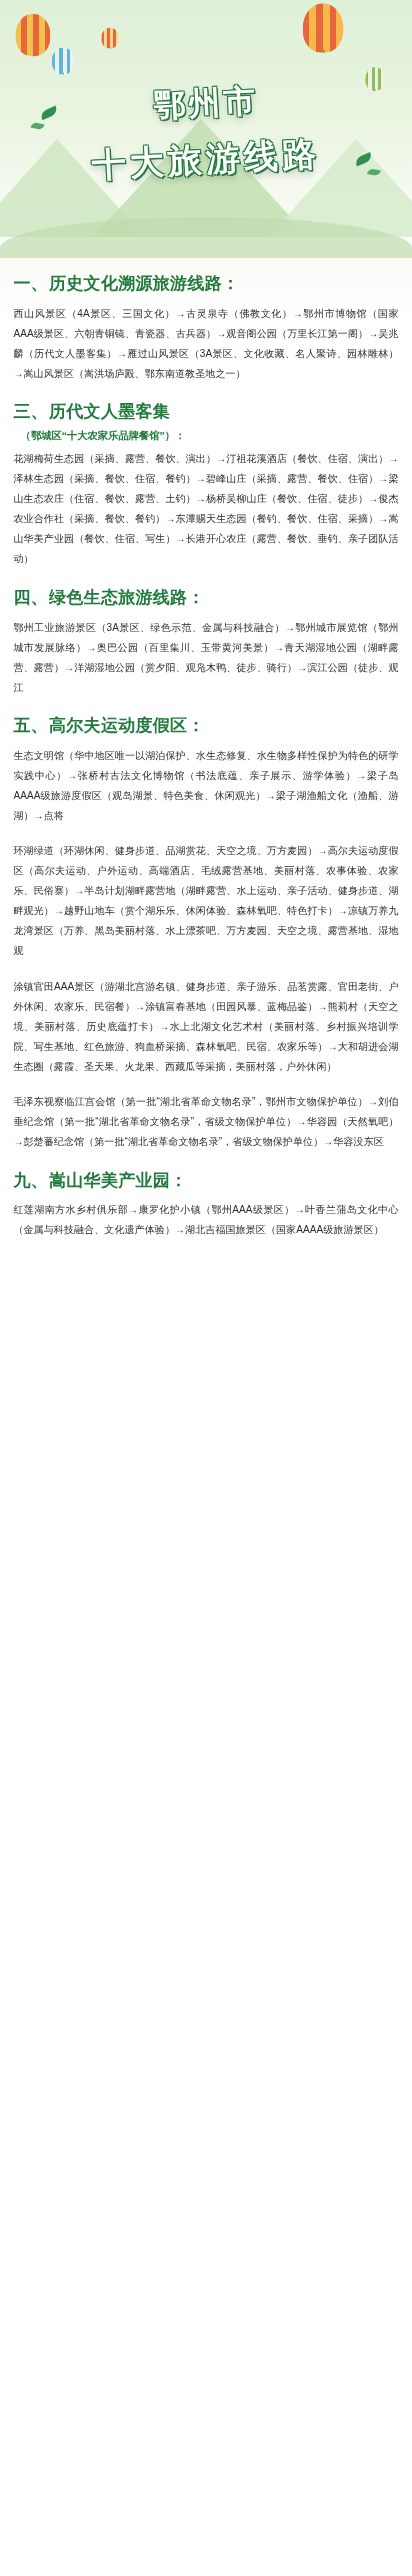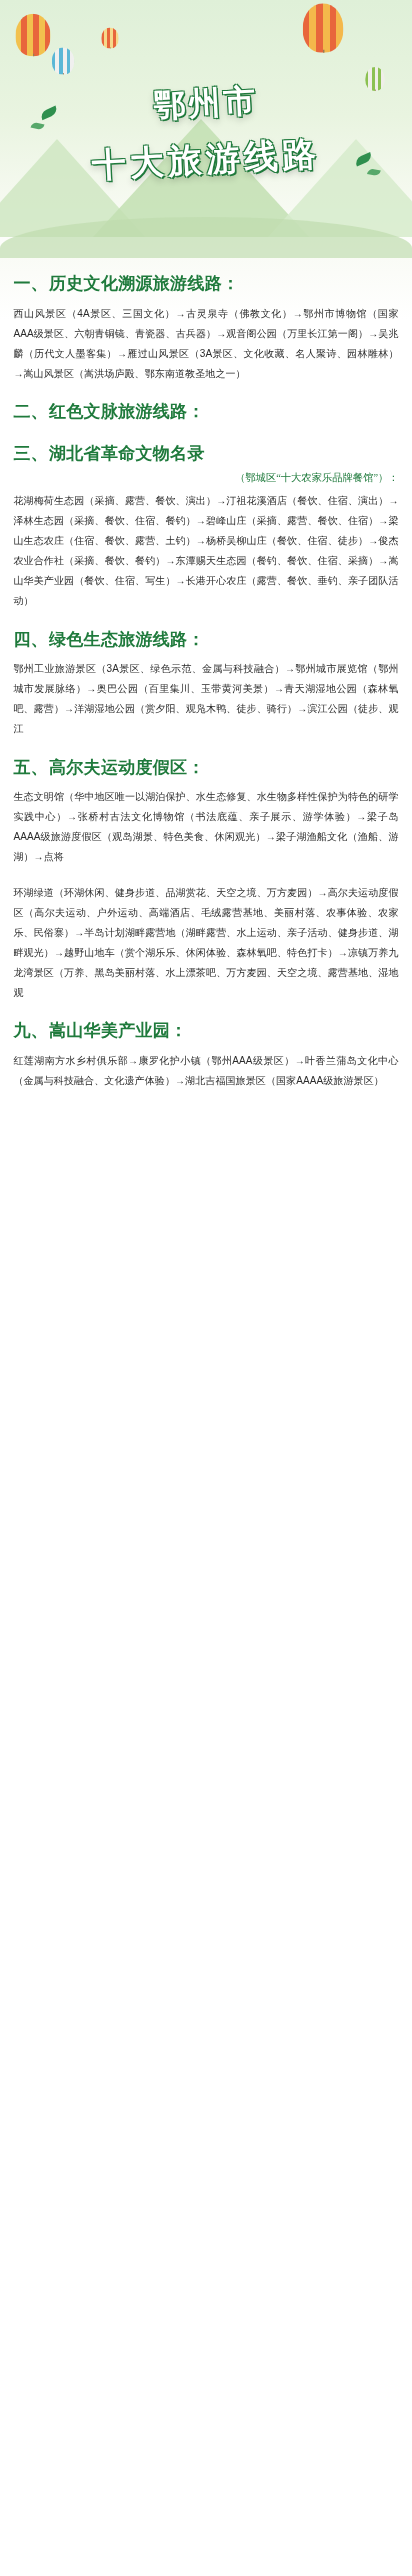--- a/index.html
+++ b/index.html
@@ -135,26 +135,25 @@
     font-weight: bold;
     font-size: 17px;
     color: #1f7a3c;
     line-height: 1.55;
     margin: 13.4px 0 6.2px 0;
     letter-spacing: 0.3px;
   }
   .sec-head .idx { margin-right: 1px; }
   .sec-sub {
     font-family: "Liberation Serif", serif;
-    font-weight: normal;
+    font-weight: bold;
     font-size: 10.3px;
     color: #1f7a3c;
     margin: -4.1px 0 6.2px 7.2px;
     line-height: 1.5;
-    text-align: right;
   }
   .body-text {
     font-size: 10px;
     line-height: 2.0;
     color: #2b2b2b;
     text-align: justify;
     letter-spacing: 0.1px;
   }
   .route-line { display: block; }
   .footer-space { height: 20.6px; }
@@ -207,63 +206,66 @@
     <div class="section">
       <div class="sec-head">
         <span class="idx">一、</span><span>历史文化溯源旅游线路：</span>
       </div>
       <div class="body-text">
         <span class="route-line">西山风景区（4A景区、三国文化）→古灵泉寺（佛教文化）→鄂州市博物馆（国家AAA级景区、六朝青铜镜、青瓷器、古兵器）→观音阁公园（万里长江第一阁）→吴兆麟（历代文人墨客集）→雁过山风景区（3A景区、文化收藏、名人聚诗、园林雕林）→嵩山风景区（嵩洪场庐殿、鄂东南道教圣地之一）</span>
       </div>
     </div>
 
     <div class="section">
-      <div class="sec-head">
-        <span class="idx">二、</span><span>红色文脉旅游线路：</span>
-      </div>
-    </div>
-
-    <div class="section">
-      <div class="sec-head">
-        <span class="idx">三、</span><span>湖北省革命文物名录</span>
+    </div>
+
+    <div class="section">
+      <div class="sec-head">
+        <span class="idx">三、</span><span>历代文人墨客集</span>
       </div>
       <div class="sec-sub">（鄂城区“十大农家乐品牌餐馆”）：</div>
       <div class="body-text">
         <span class="route-line">花湖梅荷生态园（采摘、露营、餐饮、演出）→汀祖花溪酒店（餐饮、住宿、演出）→泽林生态园（采摘、餐饮、住宿、餐钓）→碧峰山庄（采摘、露营、餐饮、住宿）→梁山生态农庄（住宿、餐饮、露营、土钓）→杨桥吴柳山庄（餐饮、住宿、徒步）→俊杰农业合作社（采摘、餐饮、餐钓）→东潭赐天生态园（餐钓、餐饮、住宿、采摘）→嵩山华美产业园（餐饮、住宿、写生）→长港开心农庄（露营、餐饮、垂钓、亲子团队活动）</span>
       </div>
     </div>
 
     <div class="section">
       <div class="sec-head">
         <span class="idx">四、</span><span>绿色生态旅游线路：</span>
       </div>
       <div class="body-text">
-        <span class="route-line">鄂州工业旅游景区（3A景区、绿色示范、金属与科技融合）→鄂州城市展览馆（鄂州城市发展脉络）→奥巴公园（百里集川、玉带黄河美景）→青天湖湿地公园（森林氧吧、露营）→洋湖湿地公园（赏夕阳、观凫木鸭、徒步、骑行）→滨江公园（徒步、观江</span>
+        <span class="route-line">鄂州工业旅游景区（3A景区、绿色示范、金属与科技融合）→鄂州城市展览馆（鄂州城市发展脉络）→奥巴公园（百里集川、玉带黄河美景）→青天湖湿地公园（湖畔露营、露营）→洋湖湿地公园（赏夕阳、观凫木鸭、徒步、骑行）→滨江公园（徒步、观江</span>
       </div>
     </div>
 
     <div class="section">
       <div class="sec-head">
         <span class="idx">五、</span><span>高尔夫运动度假区：</span>
       </div>
       <div class="body-text">
         <span class="route-line">生态文明馆（华中地区唯一以湖泊保护、水生态修复、水生物多样性保护为特色的研学实践中心）→张桥村古法文化博物馆（书法底蕴、亲子展示、游学体验）→梁子岛AAAA级旅游度假区（观岛湖景、特色美食、休闲观光）→梁子湖渔船文化（渔船、游湖）→点将</span>
       </div>
     </div>
 
     <div class="section">
       <div class="body-text">
         <span class="route-line">环湖绿道（环湖休闲、健身步道、品湖赏花、天空之境、万方麦园）→高尔夫运动度假区（高尔夫运动、户外运动、高端酒店、毛绒露营基地、美丽村落、农事体验、农家乐、民俗寨）→半岛计划湖畔露营地（湖畔露营、水上运动、亲子活动、健身步道、湖畔观光）→越野山地车（赏个湖乐乐、休闲体验、森林氧吧、特色打卡）→凉镇万养九龙湾景区（万养、黑岛美丽村落、水上漂茶吧、万方麦园、天空之境、露营基地、湿地观</span>
       </div>
     </div>
 
     <div class="section">
-    </div>
-
-    <div class="section">
+      <div class="body-text">
+        <span class="route-line">涂镇官田AAA景区（游湖北宫游名镇、健身步道、亲子游乐、品茗赏露、官田老街、户外休闲、农家乐、民宿餐）→涂镇富春基地（田园风暴、蓝梅品鉴）→熊莉村（天空之境、美丽村落、历史底蕴打卡）→水上北湖文化艺术村（美丽村落、乡村振兴培训学院、写生基地、红色旅游、狗血桥采摘、森林氧吧、民宿、农家乐等）→大和胡进会湖生态圈（露霞、圣天果、火龙果、西藏瓜等采摘，美丽村落，户外休闲）</span>
+      </div>
+    </div>
+
+    <div class="section">
+      <div class="body-text">
+        <span class="route-line">毛泽东视察临江宫会馆（第一批“湖北省革命文物名录”，鄂州市文物保护单位）→刘伯垂纪念馆（第一批“湖北省革命文物名录”，省级文物保护单位）→华容园（天然氧吧）→彭楚蕃纪念馆（第一批“湖北省革命文物名录”，省级文物保护单位）→华容没东区</span>
+      </div>
     </div>
 
     <div class="section">
       <div class="sec-head">
         <span class="idx">九、</span><span>嵩山华美产业园：</span>
       </div>
       <div class="body-text">
         <span class="route-line">红莲湖南方水乡村俱乐部→康罗化护小镇（鄂州AAA级景区）→叶香兰蒲岛文化中心（金属与科技融合、文化遗产体验）→湖北吉福国旅景区（国家AAAA级旅游景区）</span>
       </div>
     </div>

